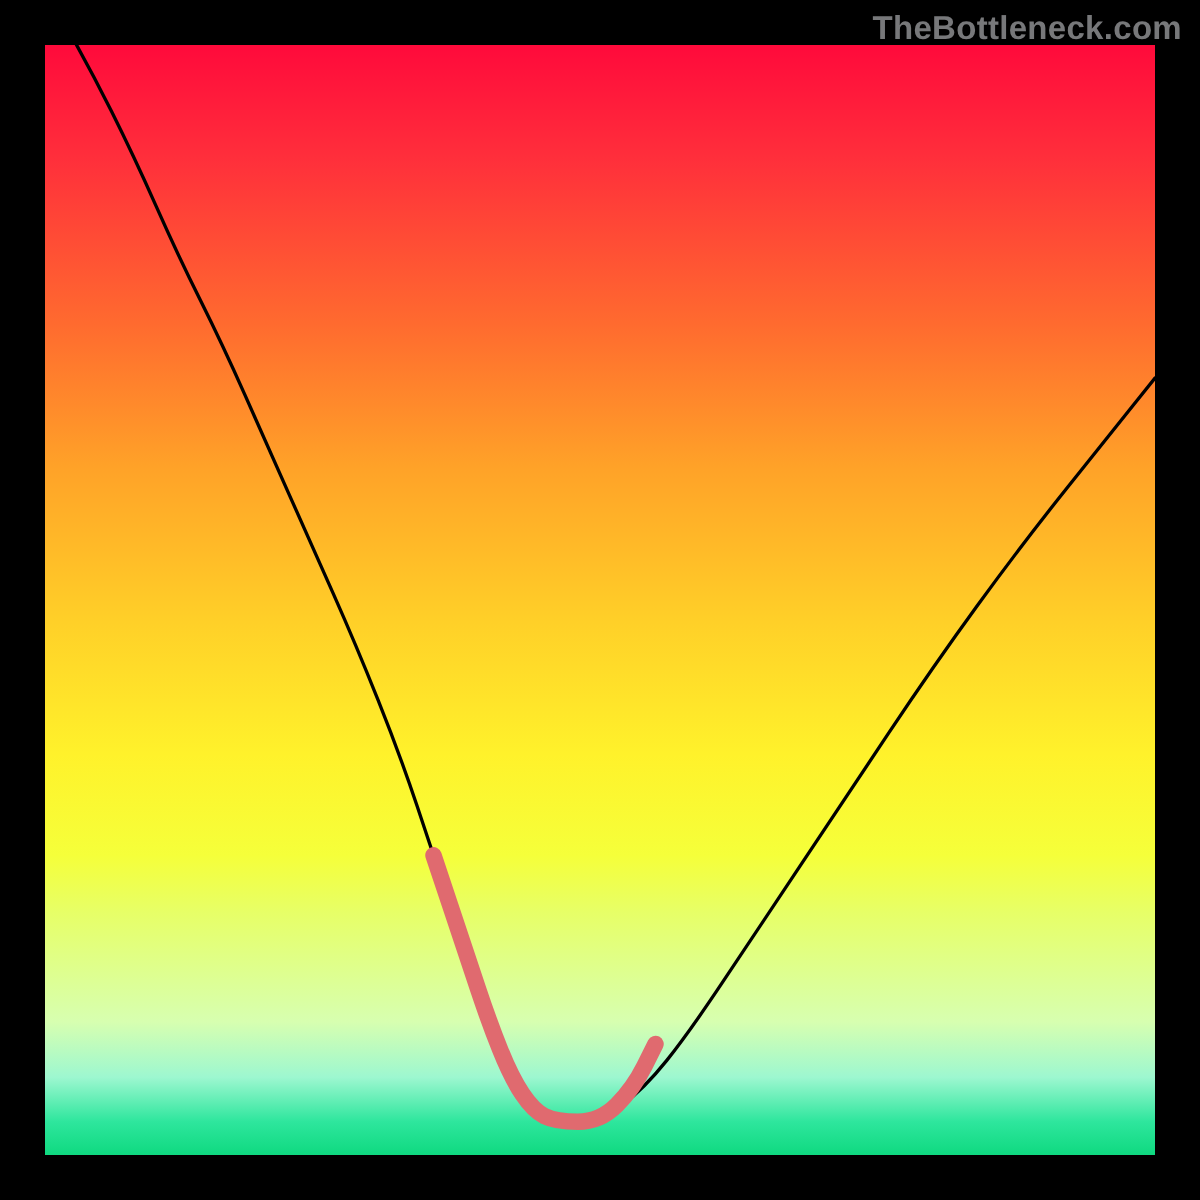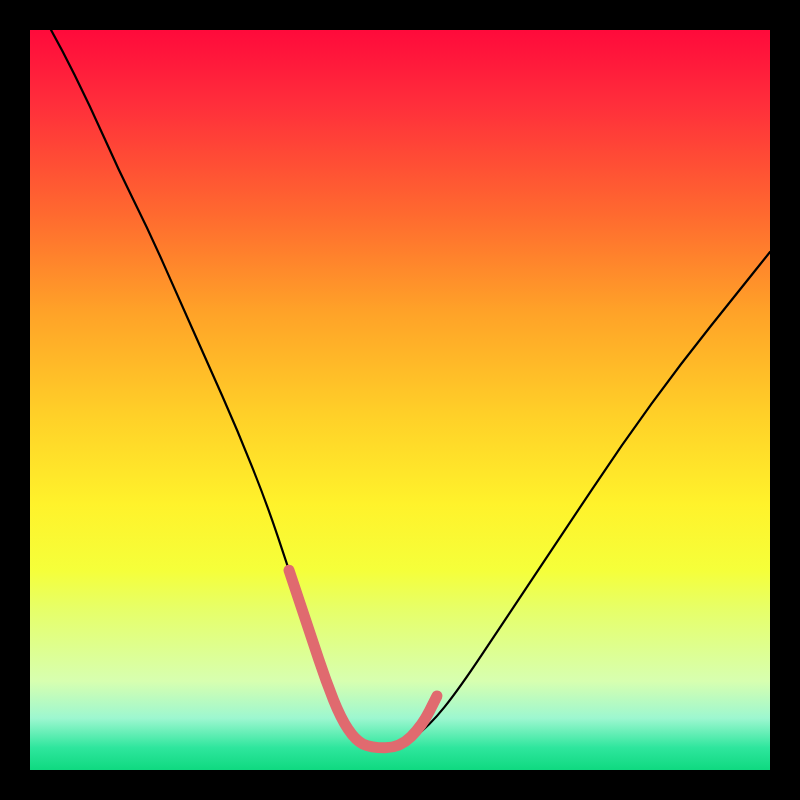--- a/index.html
+++ b/index.html
@@ -55,18 +55,19 @@
     top: 30px;
     width: 740px;
     height: 740px;
     z-index: 2;
   }
 </style>
 </head>
 <body>
 
 <div class="container">
+  <div class="watermark">TheBottleneck.com</div>
   <div class="plot-area"></div>
   <svg class="curve" viewBox="0 0 740 740" preserveAspectRatio="none">
     <path id="main-curve" fill="none" stroke="#000000" stroke-width="2.2" stroke-linecap="round" stroke-linejoin="round" d="M 0.0 -37.0 Q 0.0 -37.0 14.8 -11.1 Q 29.6 14.8 44.4 44.4 Q 59.2 74.0 74.0 107.3 Q 88.8 140.6 103.6 170.2 Q 118.4 199.8 133.2 233.1 Q 148.0 266.4 162.8 299.7 Q 177.6 333.0 192.4 366.3 Q 207.2 399.6 222.0 436.6 Q 236.8 473.6 247.9 506.9 Q 259.0 540.2 270.1 573.5 Q 281.2 606.8 288.6 629.0 Q 296.0 651.2 303.4 669.7 Q 310.8 688.2 318.2 699.3 Q 325.6 710.4 333.0 714.1 Q 340.4 717.8 355.2 717.8 Q 370.0 717.8 384.8 706.7 Q 399.6 695.6 414.4 677.1 Q 429.2 658.6 451.4 625.3 Q 473.6 592.0 503.2 547.6 Q 532.8 503.2 562.4 458.8 Q 592.0 414.4 621.6 373.7 Q 651.2 333.0 680.8 296.0 Q 710.4 259.0 725.2 240.5 T 740.0 222.0"></path>
     <path id="highlight-curve" fill="none" stroke="#e06a6f" stroke-width="11" stroke-linecap="round" stroke-linejoin="round" d="M 259.0 540.2 Q 259.0 540.2 270.1 573.5 Q 281.2 606.8 288.6 629.0 Q 296.0 651.2 303.4 669.7 Q 310.8 688.2 318.2 699.3 Q 325.6 710.4 333.0 714.1 Q 340.4 717.8 355.2 717.8 Q 370.0 717.8 381.1 706.7 Q 392.2 695.6 399.6 680.8 T 407.0 666.0"></path>
   </svg>
 </div>
 
 </body></html>

